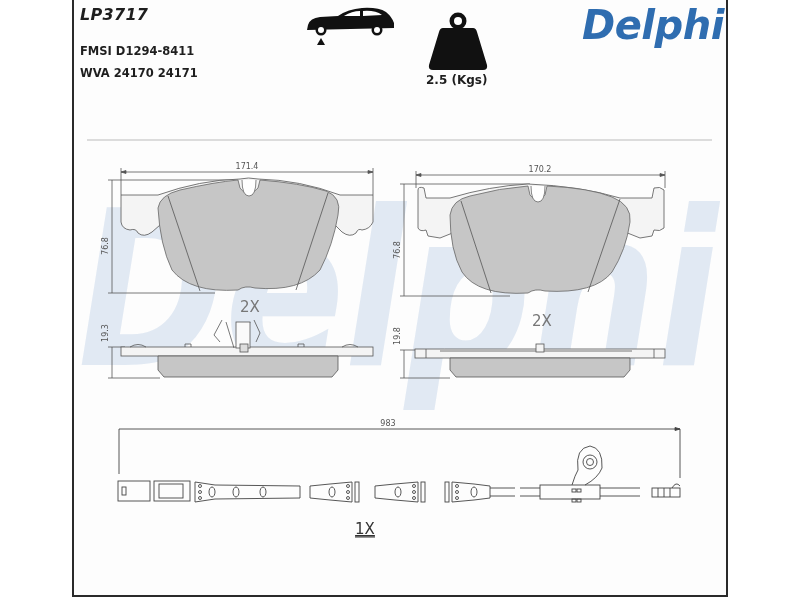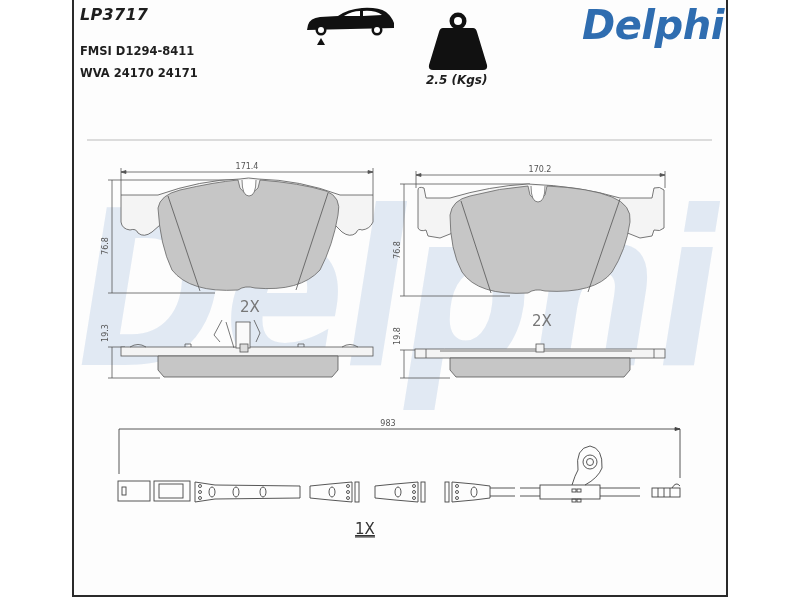--- a/index.html
+++ b/index.html
@@ -2,21 +2,21 @@
 <html><head>
 <meta charset="utf-8">
 <style>
   html, body { margin:0; padding:0; background:#ffffff; }
   body { width:800px; height:600px; position:relative; overflow:hidden; font-family:"DejaVu Sans", sans-serif; }
   #frame { position:absolute; left:72px; top:-2px; width:652px; height:595px; border:2px solid #2a2a2a; box-sizing:content-box; background:#fdfdfd; }
   .hdr-text { position:absolute; font-weight:bold; color:#1e1e1e; font-family:"DejaVu Sans", sans-serif; }
   #part-number { left:80px; top:5px; font-size:16px; letter-spacing:0.3px;font-style:italic; }
   #fmsi { left:68px; top:44px; font-size:11.5px;margin-left:12px; }
   #wva { left:80px; top:66px; font-size:11.5px; }
-  #weight-label { left:426px; top:73px; font-size:12px;font-style:italic; }
+  #weight-label { left:426px; top:73px; font-size:12px; }
   #brand-logo { position:absolute; left:582px; top:2px; font-family:"DejaVu Sans", sans-serif; font-weight:bold; font-style:italic; font-size:40px; color:#2f6db0; letter-spacing:-0.5px; }
   svg { position:absolute; left:0; top:0; }
   .dim-text { font-family:"DejaVu Sans", sans-serif; font-size:8px; fill:#555; }
   .qty { font-family:"DejaVu Sans", sans-serif; font-size:15px; fill:#777; }
 </style>
 </head>
 <body>
 
 <div id="frame"></div>
 

